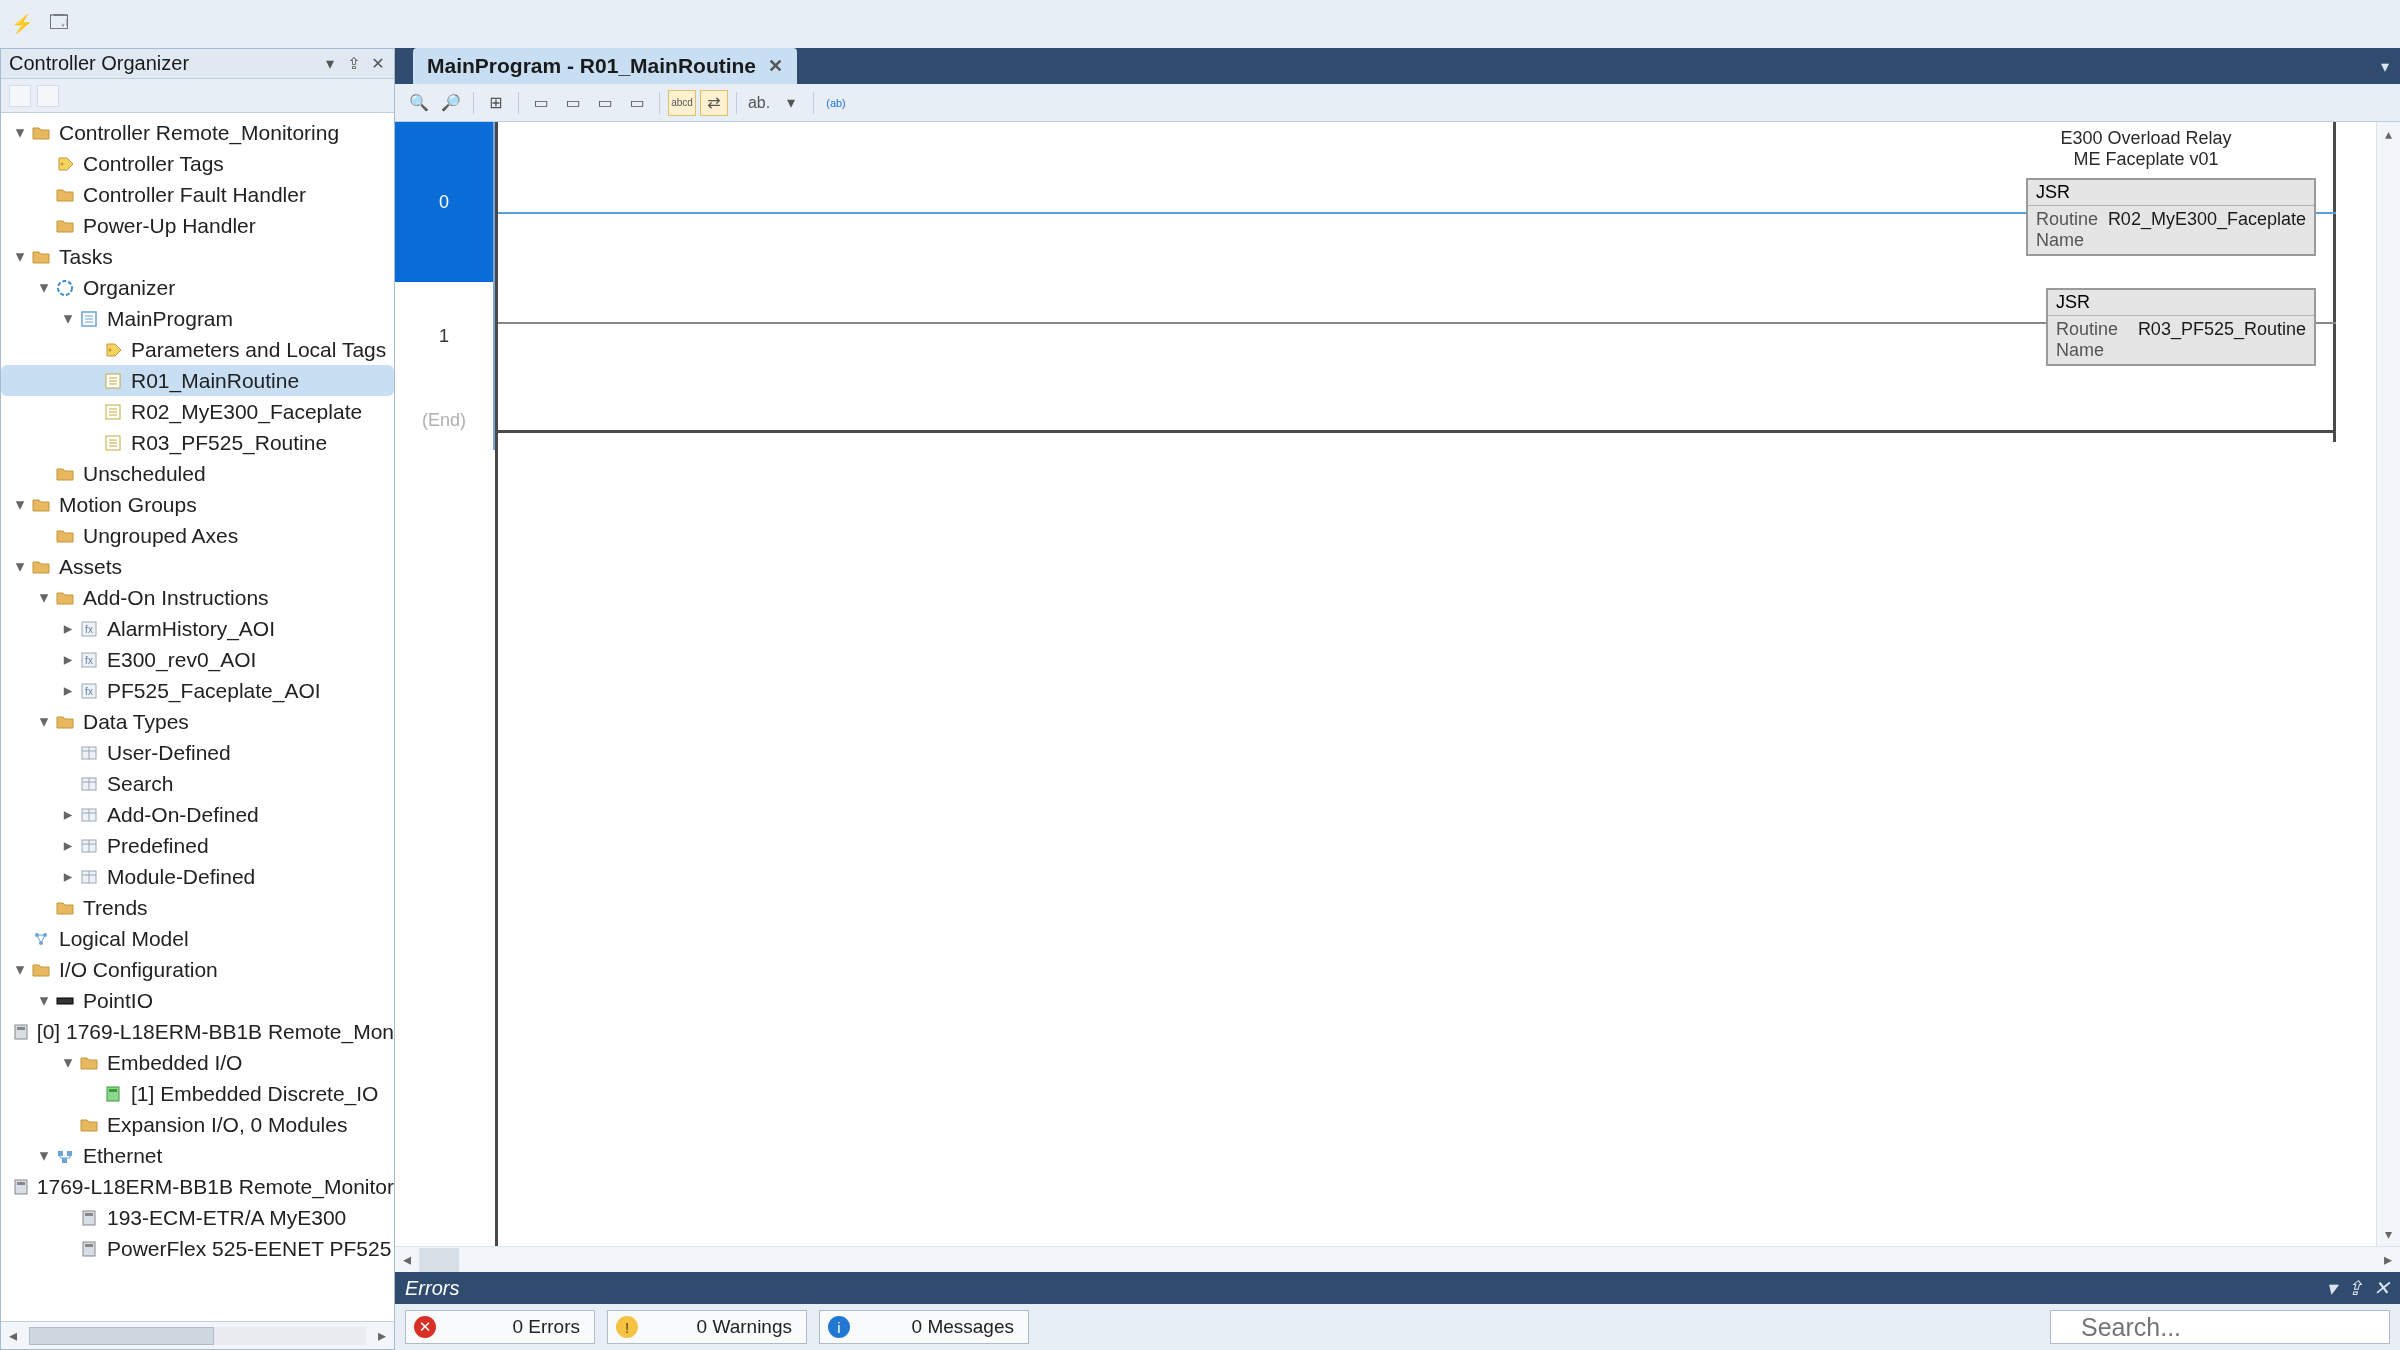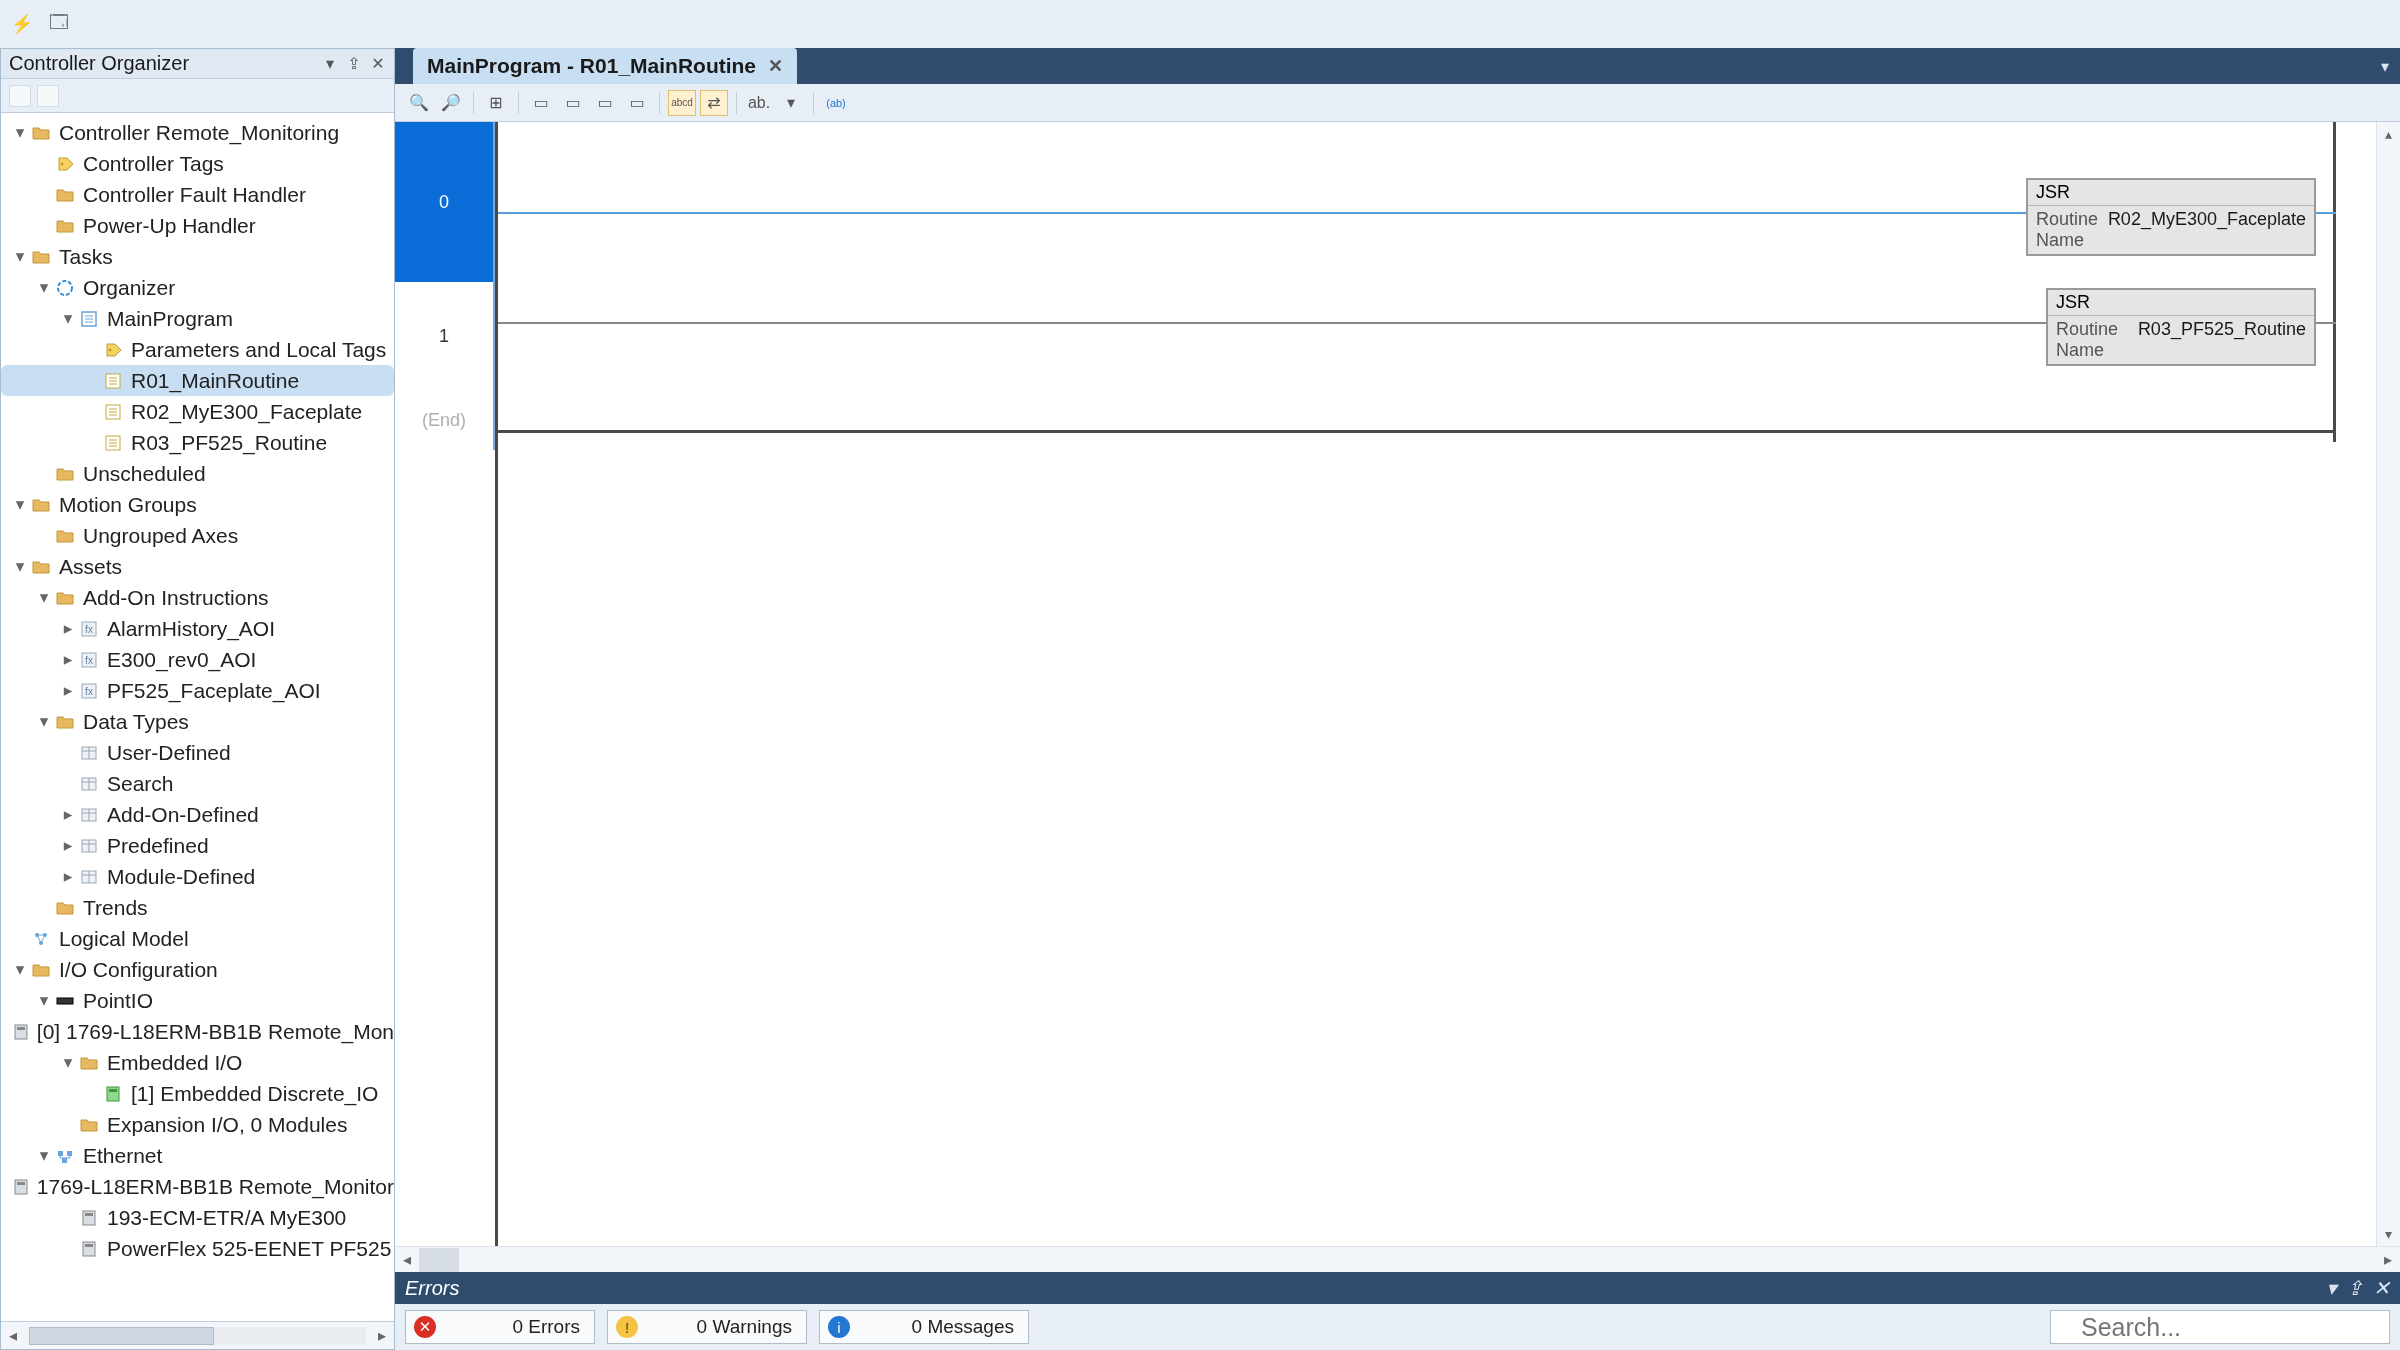--- a/index.html
+++ b/index.html
@@ -574,20 +574,24 @@
               <span>(End)</span>
             </div>
         </div>
         <div class="ladder-canvas">
           <div class="rail-left"></div>
           <div class="rail-right"></div>
           <div class="rung r0"></div>
           <div class="rung r1"></div>
           <div class="rung r2"></div>
 
+          <div class="rung-desc" style="right:60px; top:6px; width:340px;">
+            <div>E300 Overload Relay</div>
+            <div>ME Faceplate v01</div>
+          </div>
           <div class="jsr-block" style="right:60px; top:56px; width:290px;">
             <div class="jb-title">JSR</div>
             <div class="jb-row">
               <span class="jb-label">Routine Name</span>
               <span class="jb-val">R02_MyE300_Faceplate</span>
             </div>
           </div>
 
           <div class="jsr-block" style="right:60px; top:166px; width:270px;">
             <div class="jb-title">JSR</div>

